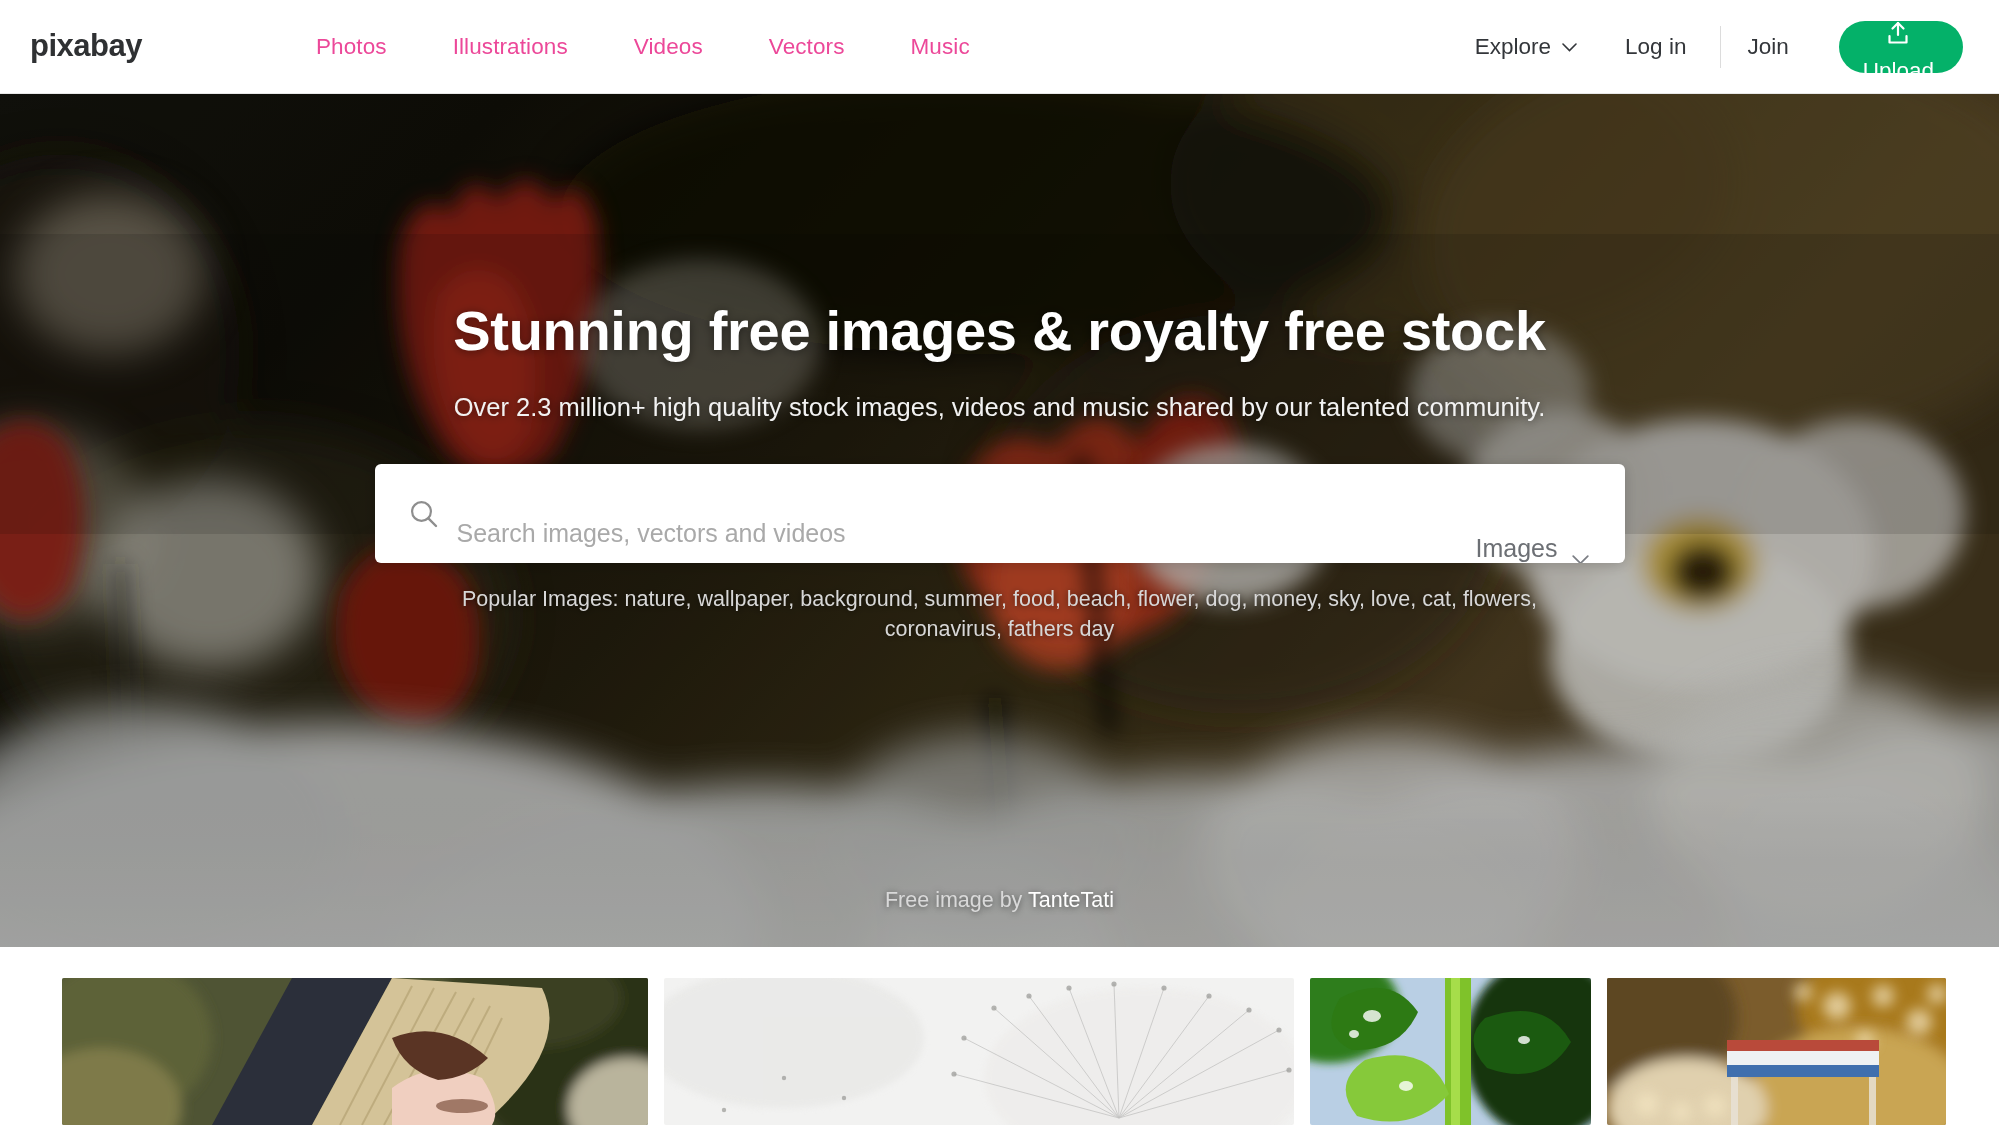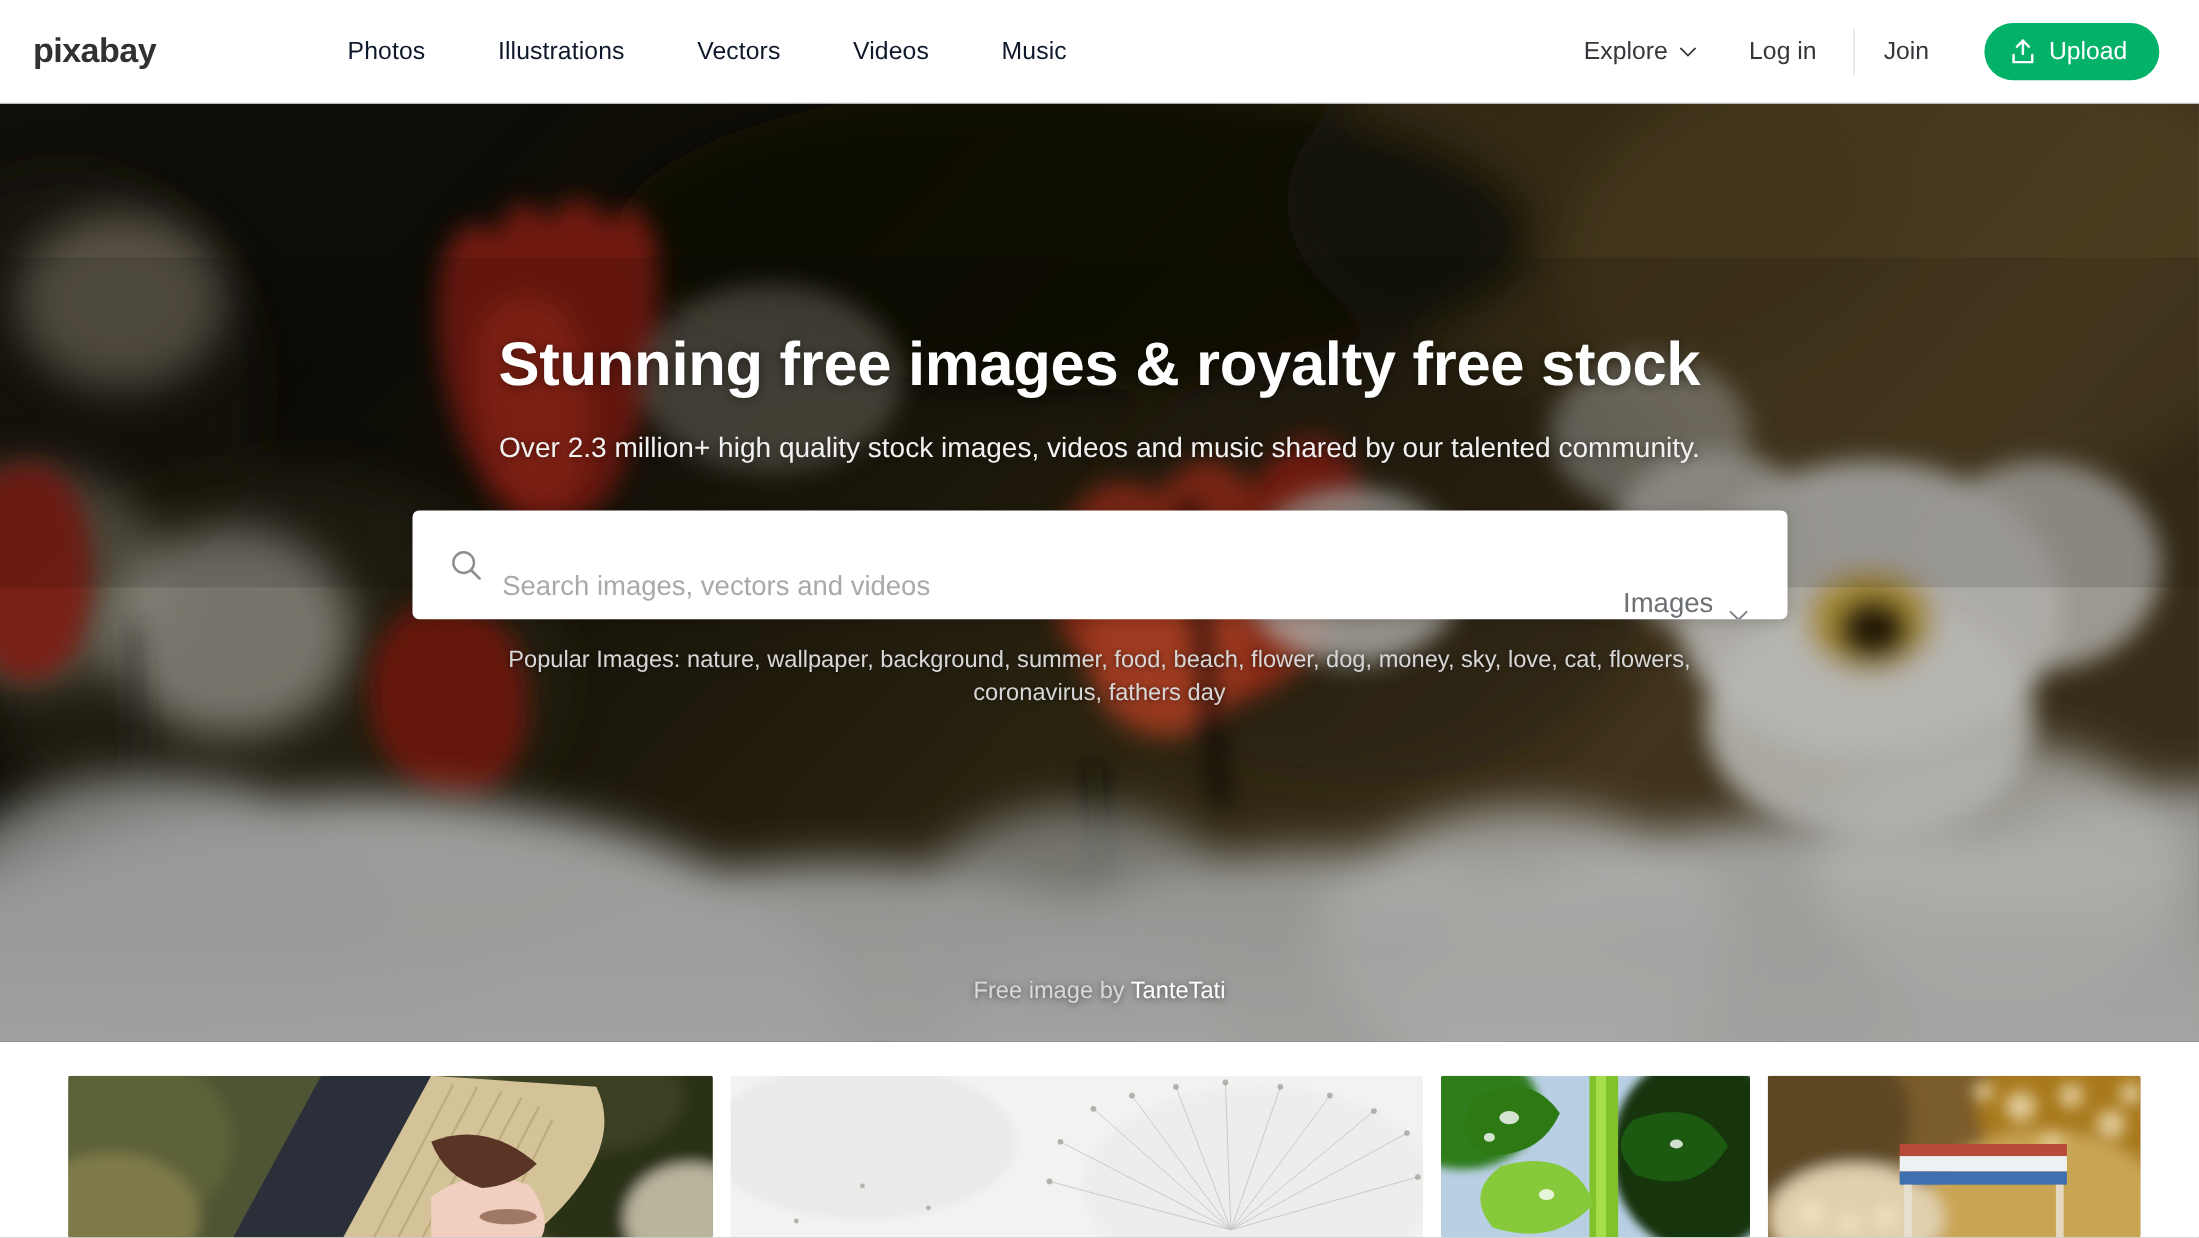--- a/index.html
+++ b/index.html
@@ -37,21 +37,21 @@
   .logo svg { display: block; }
 
   .nav-main {
     display: flex;
     align-items: center;
     margin-left: 98px;
     gap: 0;
   }
   .nav-link {
     font-size: 22.5px;
-    color: #0f172a;
+    color: #ec4899;
     padding: 0 33px;
     line-height: 94px;
     cursor: pointer;
     white-space: nowrap;
     letter-spacing: 0.1px;
   }
   .nav-link:first-child { padding-left: 0; }
 
   .header-right {
     margin-left: auto;
@@ -101,20 +101,21 @@
     background: #04b169;
     color: #ffffff;
     font-size: 22.5px;
     display: flex;
     align-items: center;
     gap: 13px;
     border: none;
     cursor: pointer;
     font-family: "Liberation Sans", sans-serif;
     white-space: nowrap;
+    flex-direction: column;
   }
   .upload-btn svg { display: block; }
 
   
   .hero {
     position: relative;
     width: 1999px;
     height: 853px;
     overflow: hidden;
     background: #1c1b16;
@@ -256,22 +257,22 @@
 
   <div class="logo">
     <svg width="140" height="40" viewBox="0 0 140 40" aria-label="pixabay">
       <text x="0" y="29" font-family="Liberation Sans, sans-serif" font-size="31" font-weight="bold" fill="#2f3133" letter-spacing="-0.5">pixabay</text>
     </svg>
   </div>
 
   <nav class="nav-main">
     <span class="nav-link">Photos</span>
     <span class="nav-link">Illustrations</span>
+    <span class="nav-link">Videos</span>
     <span class="nav-link">Vectors</span>
-    <span class="nav-link">Videos</span>
     <span class="nav-link">Music</span>
   </nav>
 
   <div class="header-right">
 
     <div class="explore-wrap">
       <span>Explore</span>
       <span class="chev">
         <svg width="15" height="9" viewBox="0 0 15 9">
           <path d="M1 1 L7.5 7.5 L14 1" fill="none" stroke="#33363a" stroke-width="1.6" stroke-linecap="round"></path>

